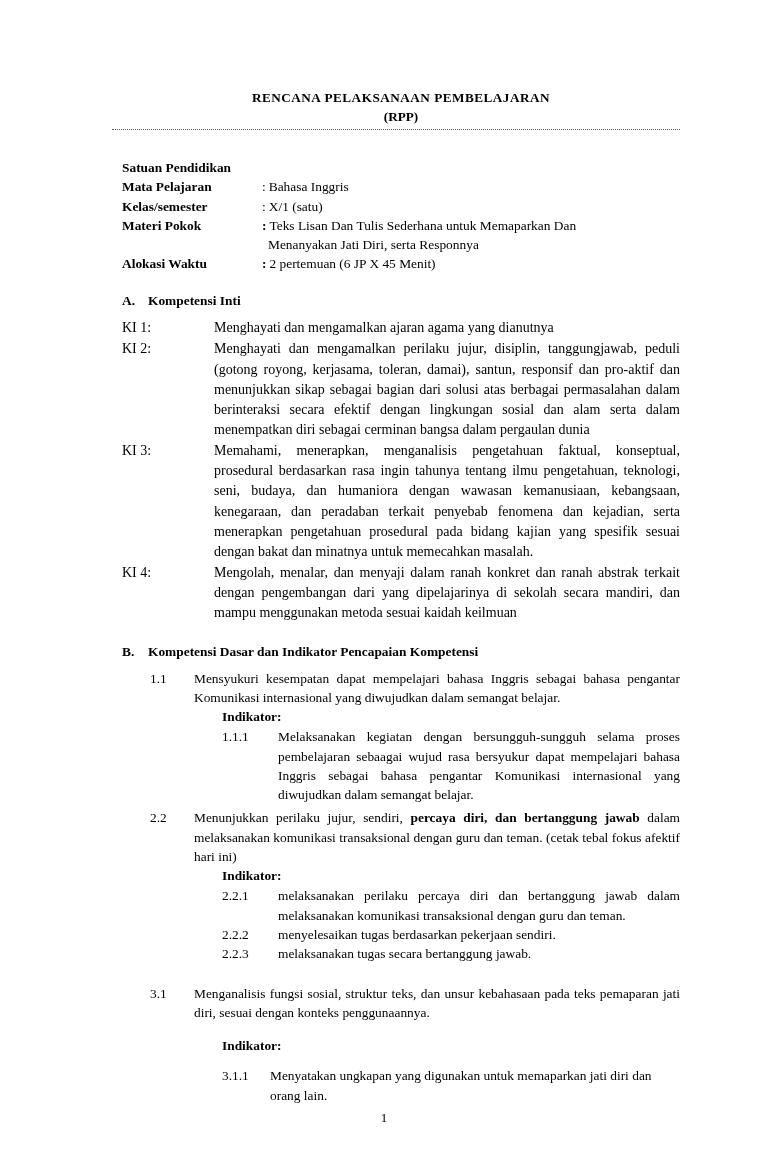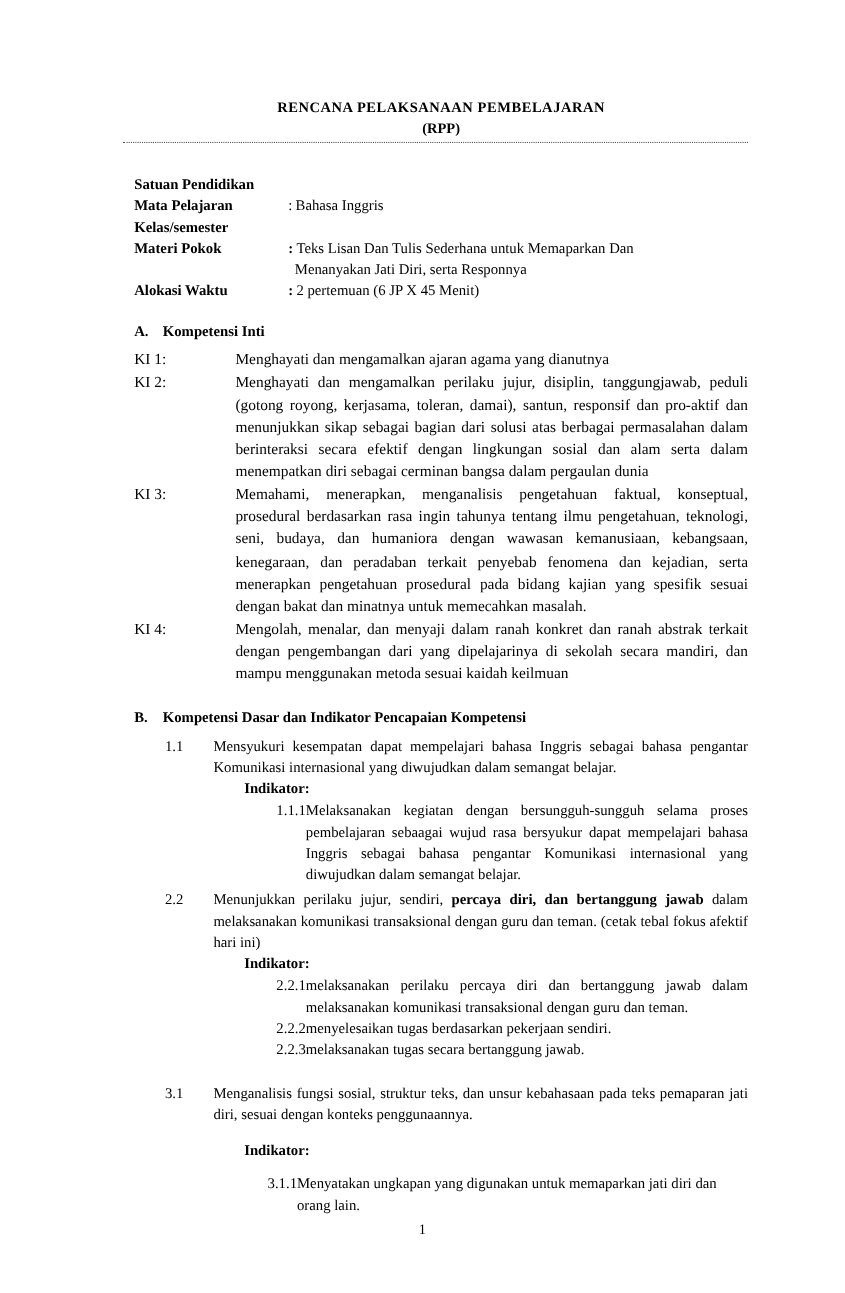--- a/index.html
+++ b/index.html
@@ -143,21 +143,20 @@
   .ind-row {
     display: flex;
     align-items: flex-start;
     font-size: 13.4px;
     line-height: 1.44;
     margin-left: 100px;
   }
   .ind-num {
     width: 56px;
     flex: 0 0 56px;
-    text-align: right;
   }
   .ind-num.narrow {
     width: 48px;
     flex: 0 0 48px;
   }
   .ind-text {
     flex: 1;
     text-align: justify;
     text-justify: inter-word;
   }
@@ -189,20 +188,21 @@
     <div class="meta">
       <div class="meta-row">
         <div class="meta-label">Satuan Pendidikan</div>
       </div>
       <div class="meta-row">
         <div class="meta-label">Mata Pelajaran</div>
         <div class="meta-value"><span class="sep">:</span><span>Bahasa Inggris</span></div>
       </div>
       <div class="meta-row">
         <div class="meta-label">Kelas/semester</div>
+        <div class="meta-value"><span class="sep">:</span><span>X/1 (satu)</span></div>
       </div>
       <div class="meta-row">
         <div class="meta-label">Materi Pokok</div>
         <div class="meta-value bold-sep"><span class="sep">:</span><span>Teks Lisan Dan Tulis Sederhana untuk  Memaparkan Dan</span></div>
       </div>
       <div class="meta-cont">Menanyakan Jati Diri, serta Responnya</div>
       <div class="meta-row">
         <div class="meta-label">Alokasi Waktu</div>
         <div class="meta-value bold-sep"><span class="sep">:</span><span>2 pertemuan (6 JP X 45 Menit)</span></div>
       </div>

